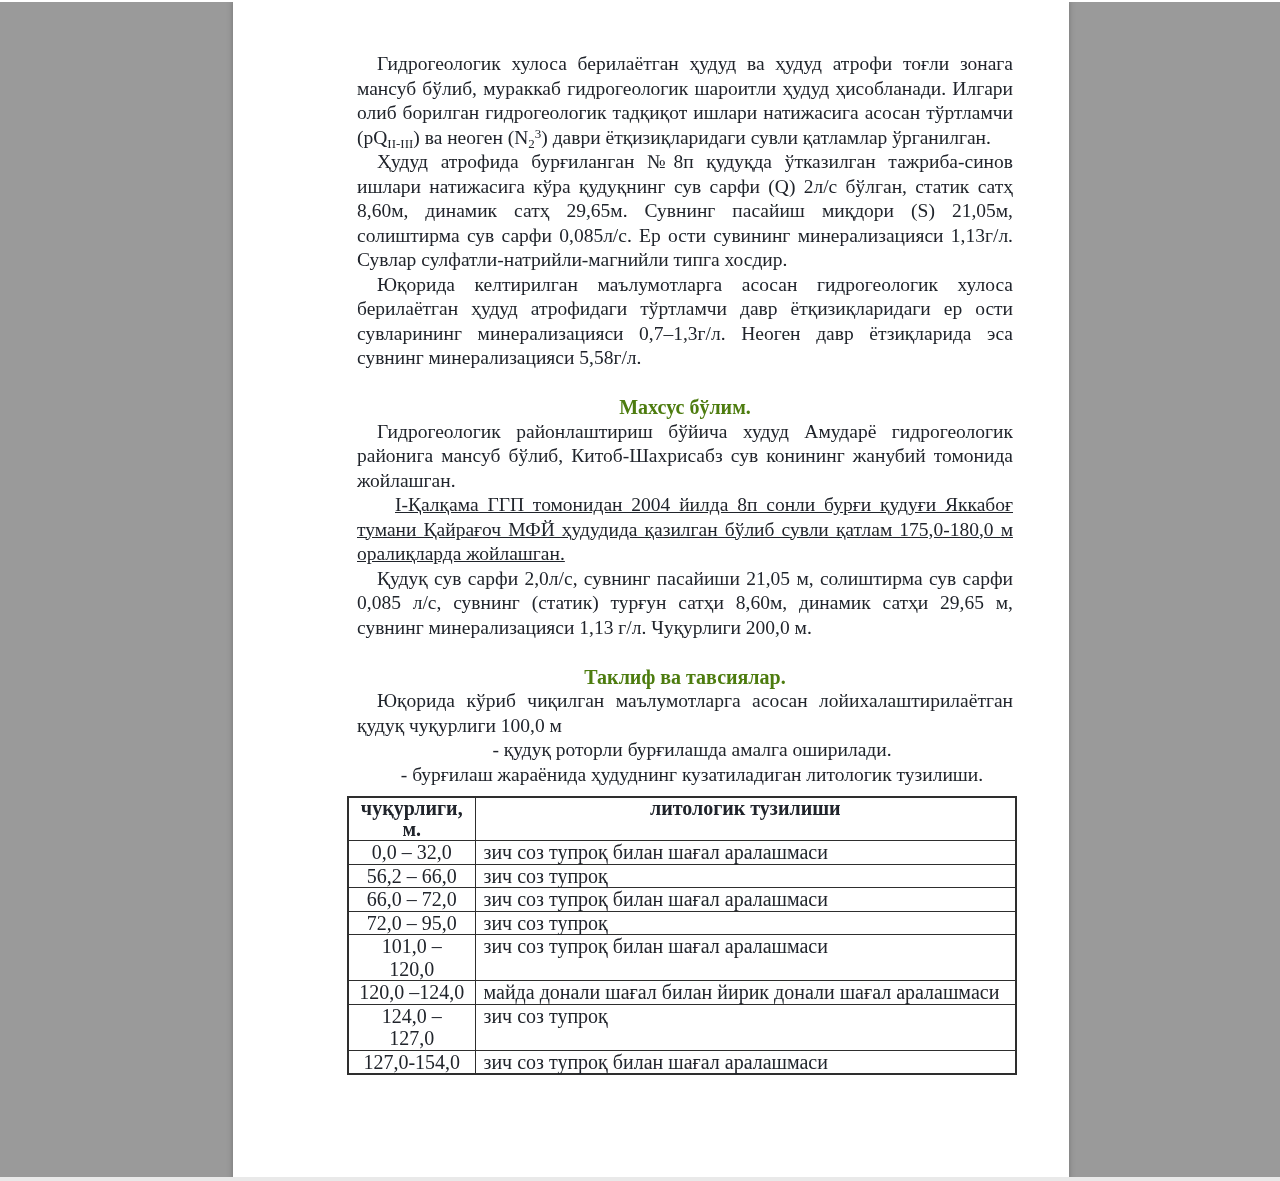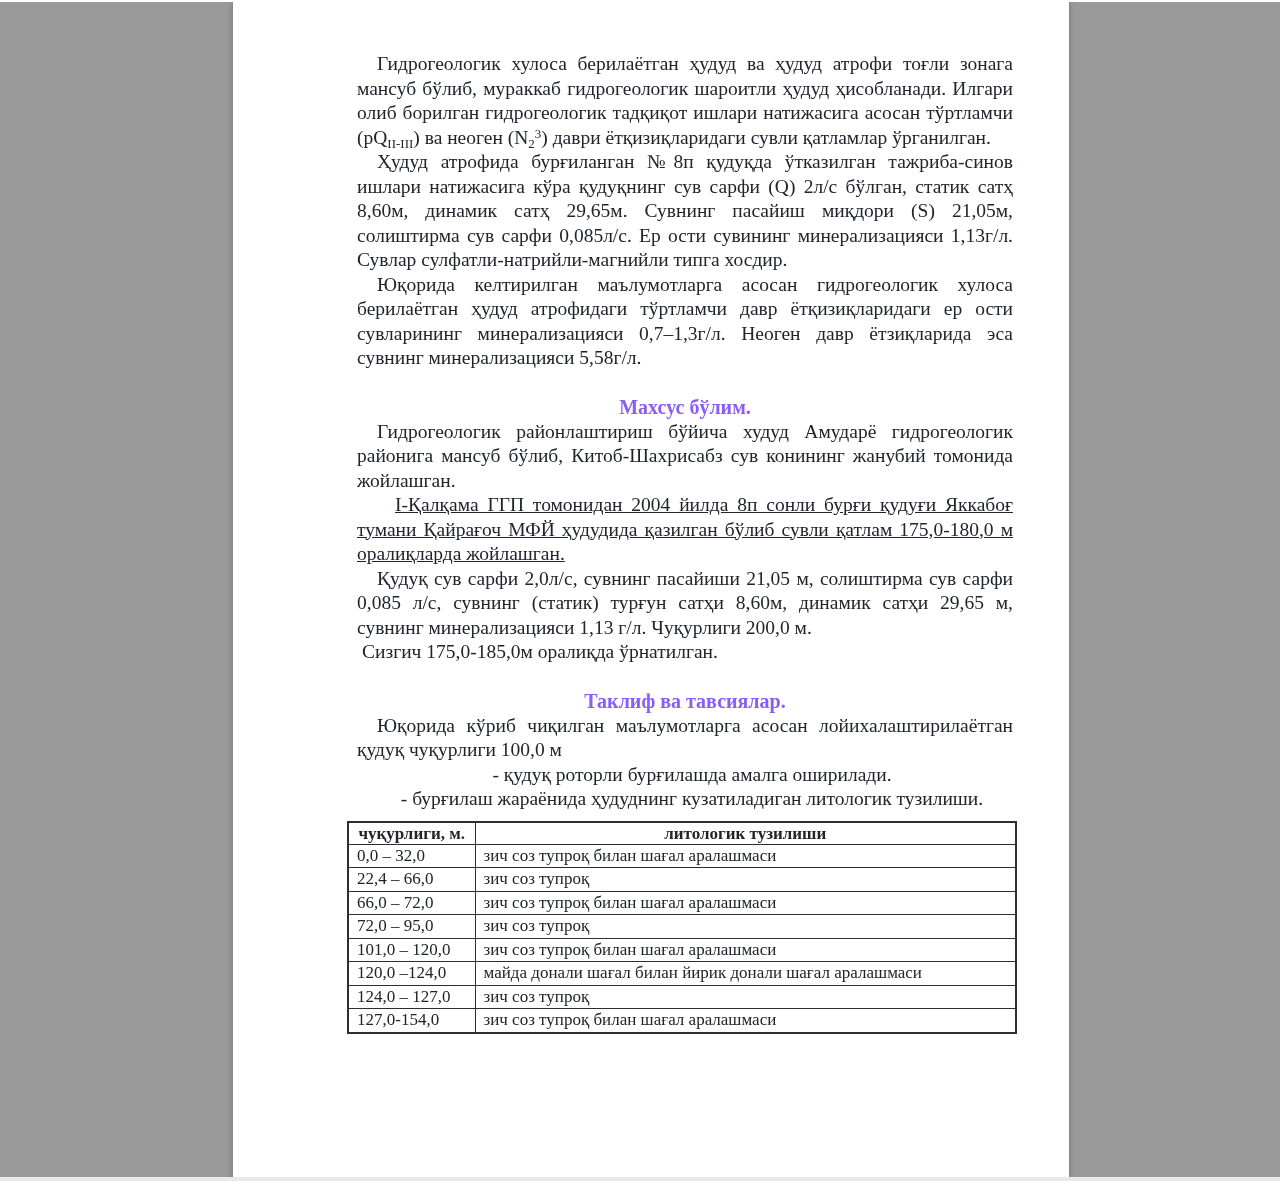--- a/index.html
+++ b/index.html
@@ -48,45 +48,45 @@
   .indent    { text-indent: 20px; }
   .indent-lg { text-indent: 38px; text-decoration: underline; }
   .indent-sm { text-indent: 5px; }
   .indent-b  { text-indent: 14px; text-align: center; }
   h2.heading {
     margin: 24.5px 0 0 0;
     font-size: 20px;
     line-height: 24.5px;
     font-weight: bold;
     text-align: center;
-    color: #8b5cf6;
+    color: #4d7c0f;
   }
   sub.idx { font-size: 13px; line-height: 0; vertical-align: -4px; }
   sup.idx { font-size: 13px; line-height: 0; vertical-align: 6px; }
   table.litho {
     border-collapse: collapse;
     table-layout: fixed;
     width: 670px;
     margin: 9px 0 0 -10px;
     border: 2px solid #2e2e2e;
   }
   table.litho th, table.litho td {
     border: 1px solid #2e2e2e;
     padding: 0 8px;
-    font-size: 17px;
+    font-size: 20px;
     line-height: 22.5px;
     vertical-align: top;
   }
   table.litho th {
     font-weight: bold;
     text-align: center;
     line-height: 21px;
   }
   table.litho col.c-depth { width: 127px; }
-  table.litho td.depth { text-align: left; }
+  table.litho td.depth { text-align: center; }
   table.litho td.litho-desc { text-align: justify; margin-left: 40px; }
 </style>
 </head>
 <body>
 
 <div class="viewport">
   <div class="edge-top"></div>
 
   <div class="paper">
     <div class="content">
@@ -98,21 +98,20 @@
       <p class="para indent">Юқорида келтирилган маълумотларга асосан гидрогеологик хулоса берилаётган ҳудуд атрофидаги тўртламчи давр ётқизиқларидаги ер ости сувларининг минерализацияси 0,7–1,3г/л. Неоген давр ётзиқларида эса сувнинг минерализацияси 5,58г/л.</p>
 
       <h2 class="heading">Махсус бўлим.</h2>
 
       <p class="para indent">Гидрогеологик районлаштириш бўйича худуд Амударё гидрогеологик районига мансуб бўлиб, Китоб-Шахрисабз сув конининг жанубий томонида жойлашган.</p>
 
       <p class="para indent-lg">I-Қалқама ГГП томонидан 2004 йилда 8п сонли бурғи қудуғи Яккабоғ тумани Қайрағоч МФЙ ҳудудида қазилган бўлиб сувли қатлам 175,0-180,0 м оралиқларда жойлашган.</p>
 
       <p class="para indent">Қудуқ сув сарфи 2,0л/с, сувнинг пасайиши 21,05 м, солиштирма сув сарфи 0,085 л/с,  сувнинг (статик) турғун сатҳи  8,60м, динамик сатҳи 29,65 м, сувнинг минерализацияси  1,13 г/л.   Чуқурлиги 200,0 м.</p>
 
-      <p class="para indent-sm">Сизгич 175,0-185,0м оралиқда ўрнатилган.</p>
 
       <h2 class="heading">Таклиф ва тавсиялар.</h2>
 
       <p class="para indent">Юқорида кўриб чиқилган маълумотларга асосан лойихалаштирилаётган қудуқ чуқурлиги 100,0 м</p>
 
       <p class="para indent-b">- қудуқ роторли бурғилашда амалга оширилади.</p>
 
       <p class="para indent-b">- бурғилаш жараёнида ҳудуднинг кузатиладиган литологик тузилиши.</p>
 
       <table class="litho">
@@ -125,21 +124,21 @@
             <th>чуқурлиги, м.</th>
             <th>литологик тузилиши</th>
           </tr>
         </thead>
         <tbody>
           <tr>
             <td class="depth">0,0 – 32,0</td>
             <td class="litho-desc">зич соз тупроқ билан шағал аралашмаси</td>
           </tr>
           <tr>
-            <td class="depth">22,4 – 66,0</td>
+            <td class="depth">56,2 – 66,0</td>
             <td class="litho-desc">зич соз тупроқ</td>
           </tr>
           <tr>
             <td class="depth">66,0 – 72,0</td>
             <td class="litho-desc">зич соз тупроқ билан шағал аралашмаси</td>
           </tr>
           <tr>
             <td class="depth">72,0 – 95,0</td>
             <td class="litho-desc">зич соз тупроқ</td>
           </tr>

